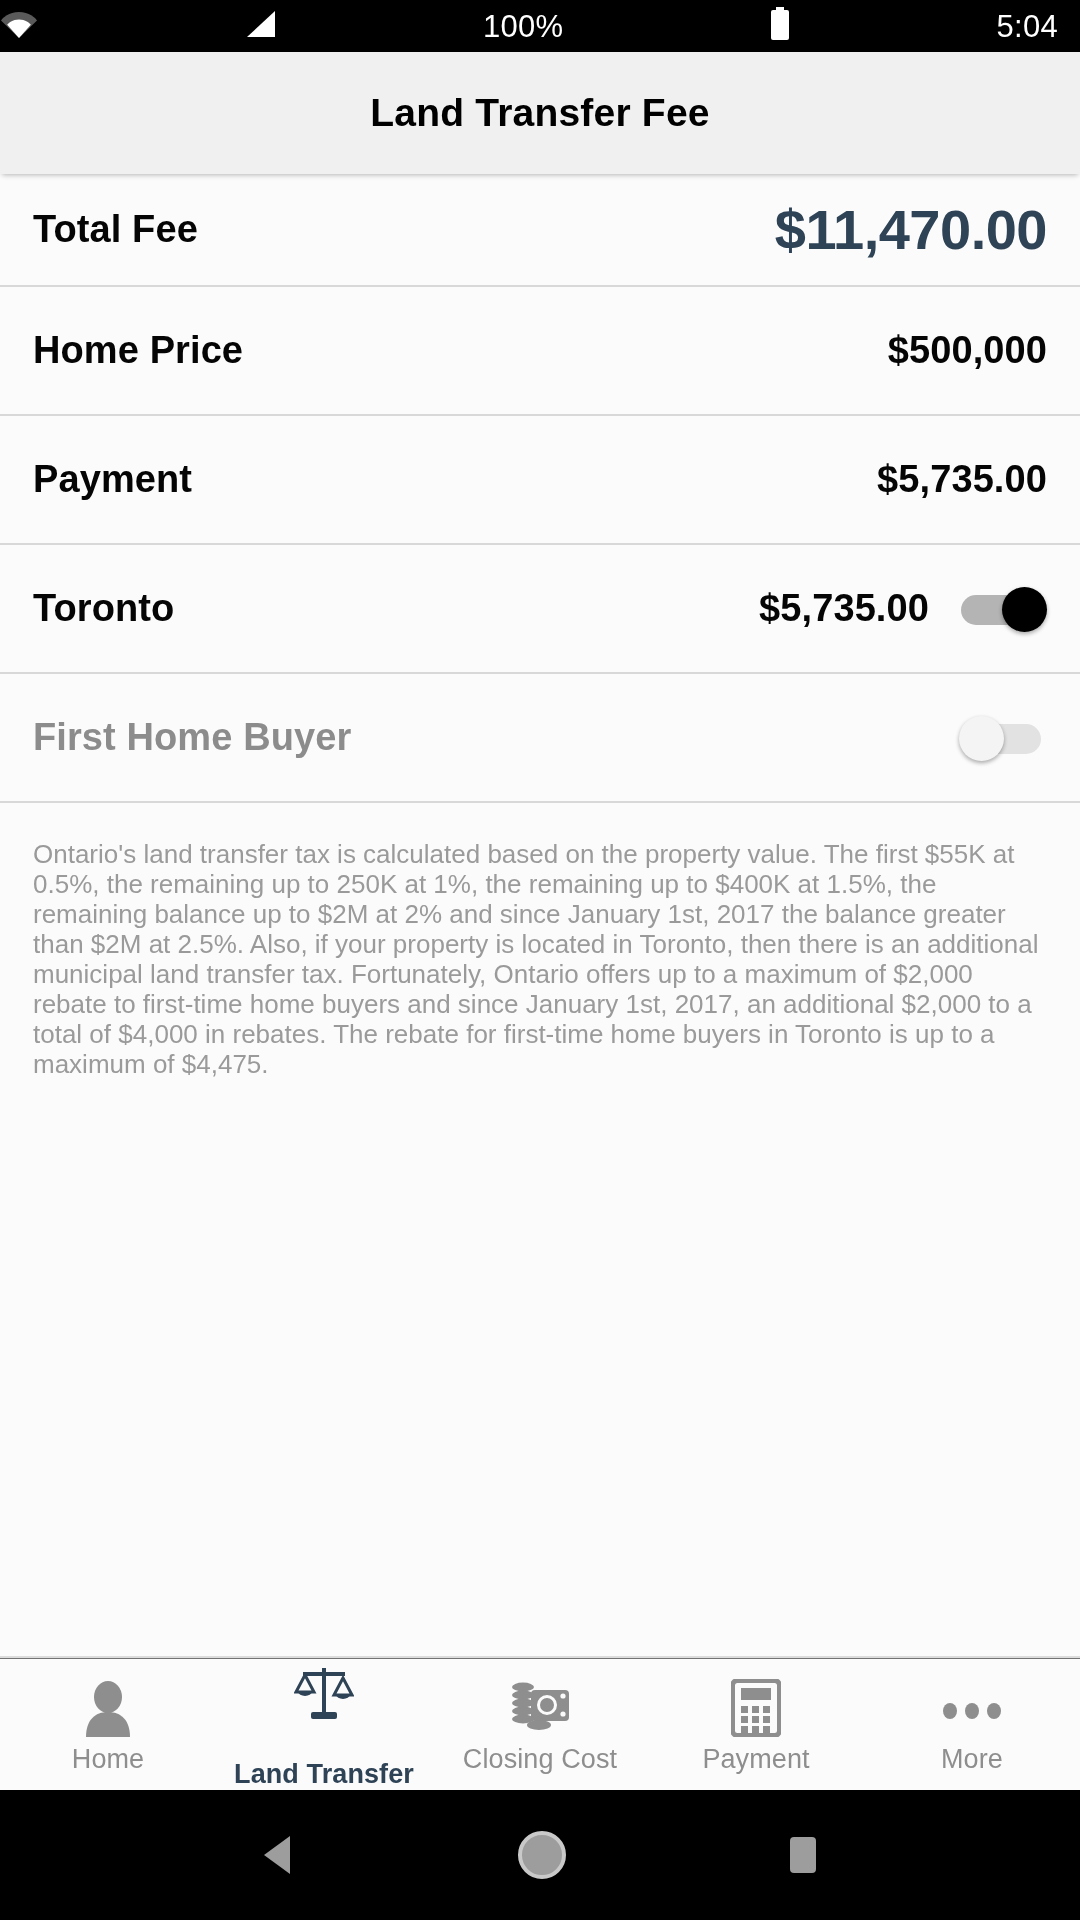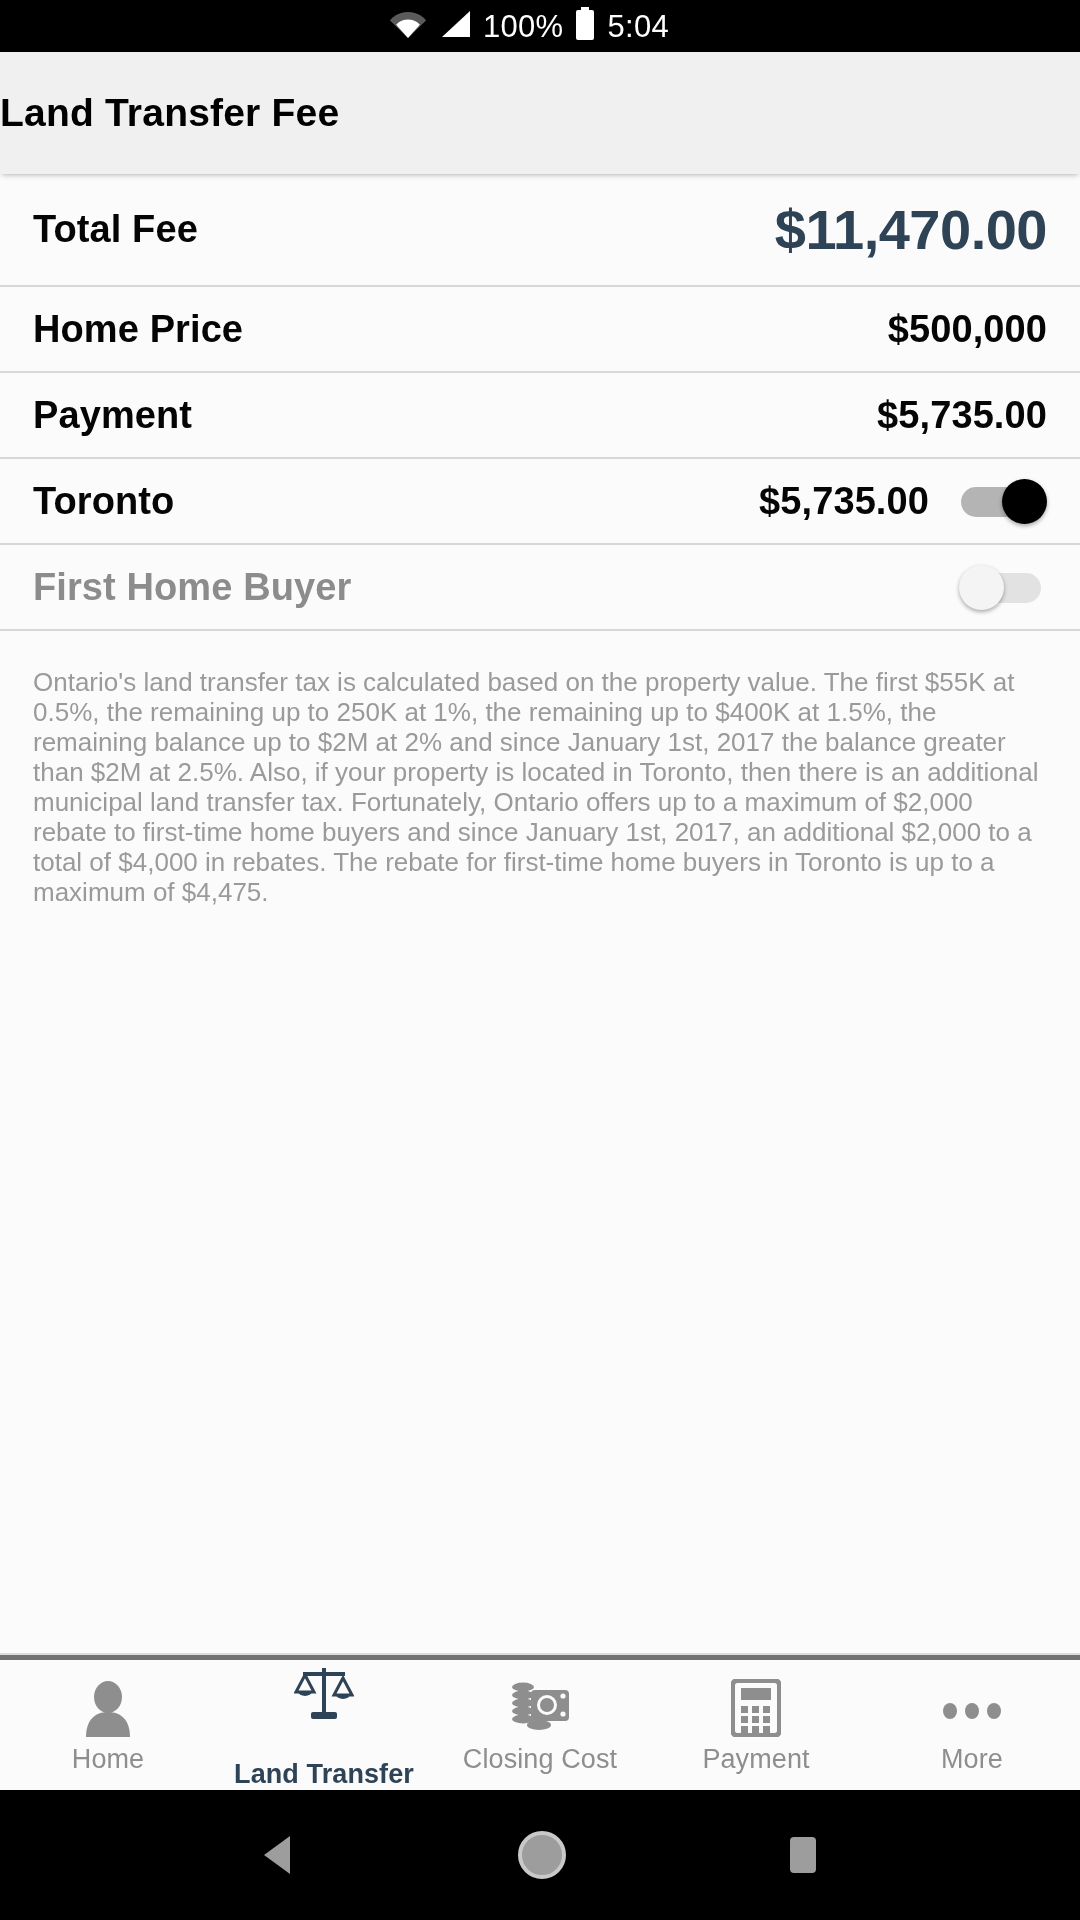--- a/index.html
+++ b/index.html
@@ -12,52 +12,52 @@
   #screen {
     position:relative;
     width:1080px; height:1920px;
     display:flex; flex-direction:column;
     background:#fbfbfb;
   }
 
   
   .statusbar {
     height:52px; background:#000000;
-    display:flex; align-items:center; justify-content:center;
+    display:flex; align-items:center; justify-content:space-between;
     padding-right:22px; gap:11px; flex:0 0 52px;
   }
   .statusbar .sb-text {
     color:#ffffff; font-size:31px; font-weight:400;
     letter-spacing:0.3px; line-height:1;
   }
   .sb-icon { display:block; }
 
   
   .appbar {
     flex:0 0 122px; background:#f0f0f0;
-    display:flex; align-items:center; justify-content:flex-start;
+    display:flex; align-items:center; justify-content:center;
     box-shadow:0 3px 5px -2px rgba(0,0,0,0.28);
     position:relative; z-index:5;
   }
   .appbar-title {
     font-size:39px; font-weight:bold; color:#000000;
     letter-spacing:0.2px;
   }
 
   
   .content { flex:1 1 auto; background:#fbfbfb; display:flex; flex-direction:column; }
 
   .row {
     display:flex; align-items:center;
     padding:0 33px;
     border-bottom:2px solid #d8d8d8;
     background:#fbfbfb;
   }
   .row-total   { height:113px; }
-  .row-regular { height:86px; }
+  .row-regular { height:129px; }
 
   .row-label {
     font-size:38px; font-weight:bold; color:#050505;
     flex:0 0 auto; letter-spacing:0.1px;
   }
   .row-label.muted { color:#8c8c8c; font-weight:bold; }
 
   .row-spacer { flex:1 1 auto; }
 
   .row-value {
@@ -94,21 +94,21 @@
     font-size:26px; line-height:1.155;
     color:#9a9a9a; font-weight:400;
     flex:1 1 auto;
     border-bottom:2px solid #dcdcdc;
   }
 
   
   .tabbar {
     flex:0 0 132px; background:#fbfbfb;
     display:flex; align-items:stretch;
-    border-top:5px solid #737373;
+    border-top:1px solid #737373;
   }
   .tab {
     flex:1 1 20%;
     display:flex; flex-direction:column;
     align-items:center; justify-content:center;
     gap:7px; padding-top:6px;
   }
   .tab .tab-icon {
     height:56px; display:flex; align-items:flex-end; justify-content:center;
   }

